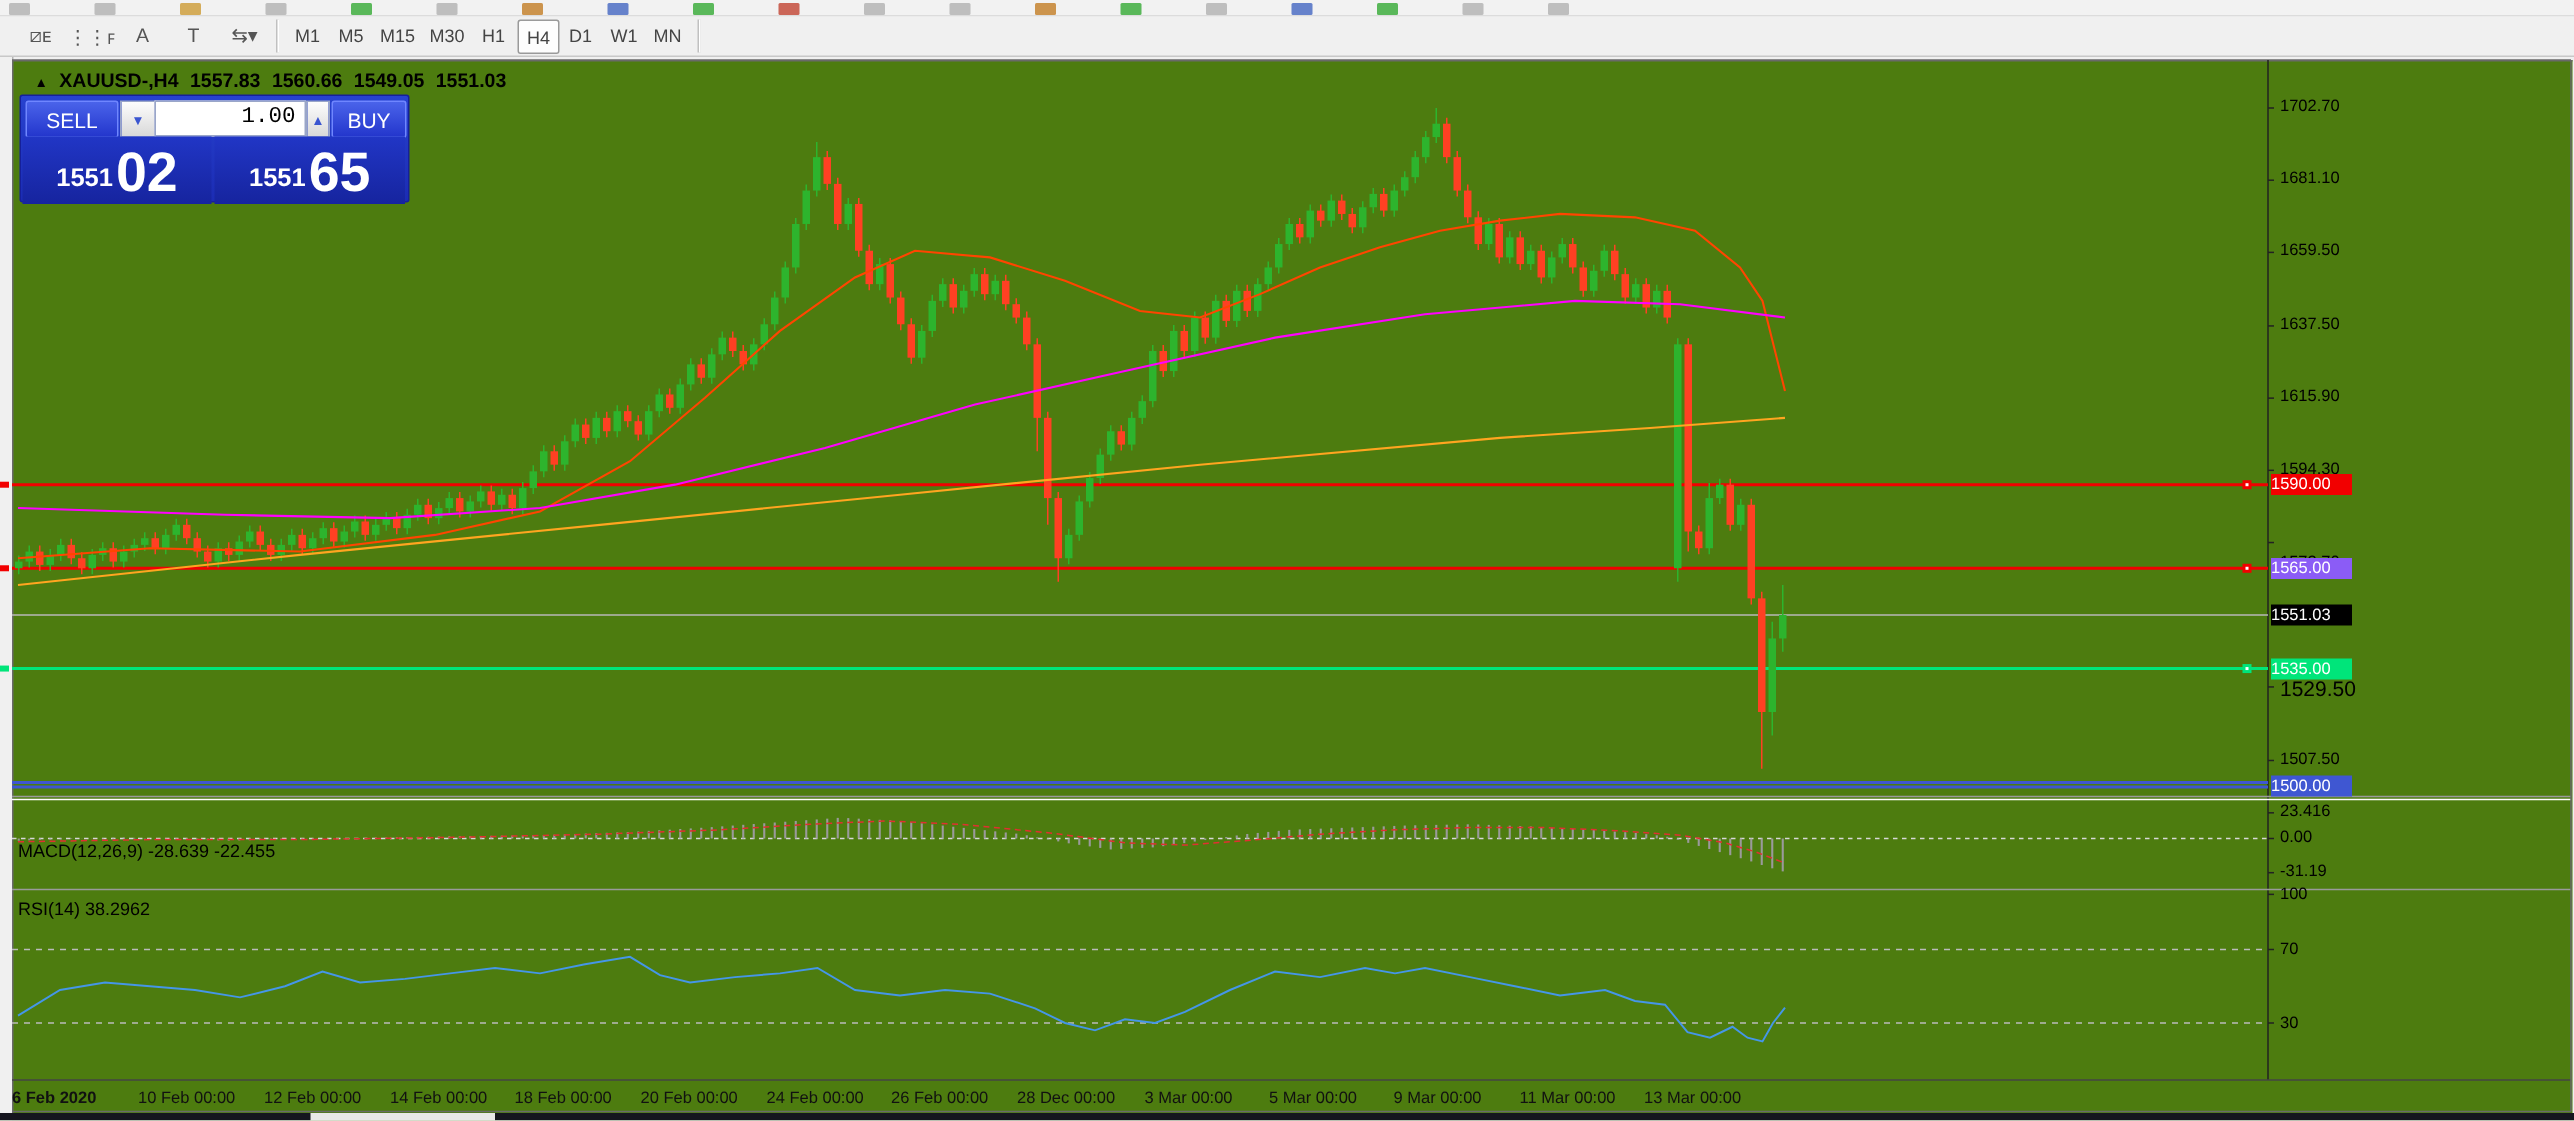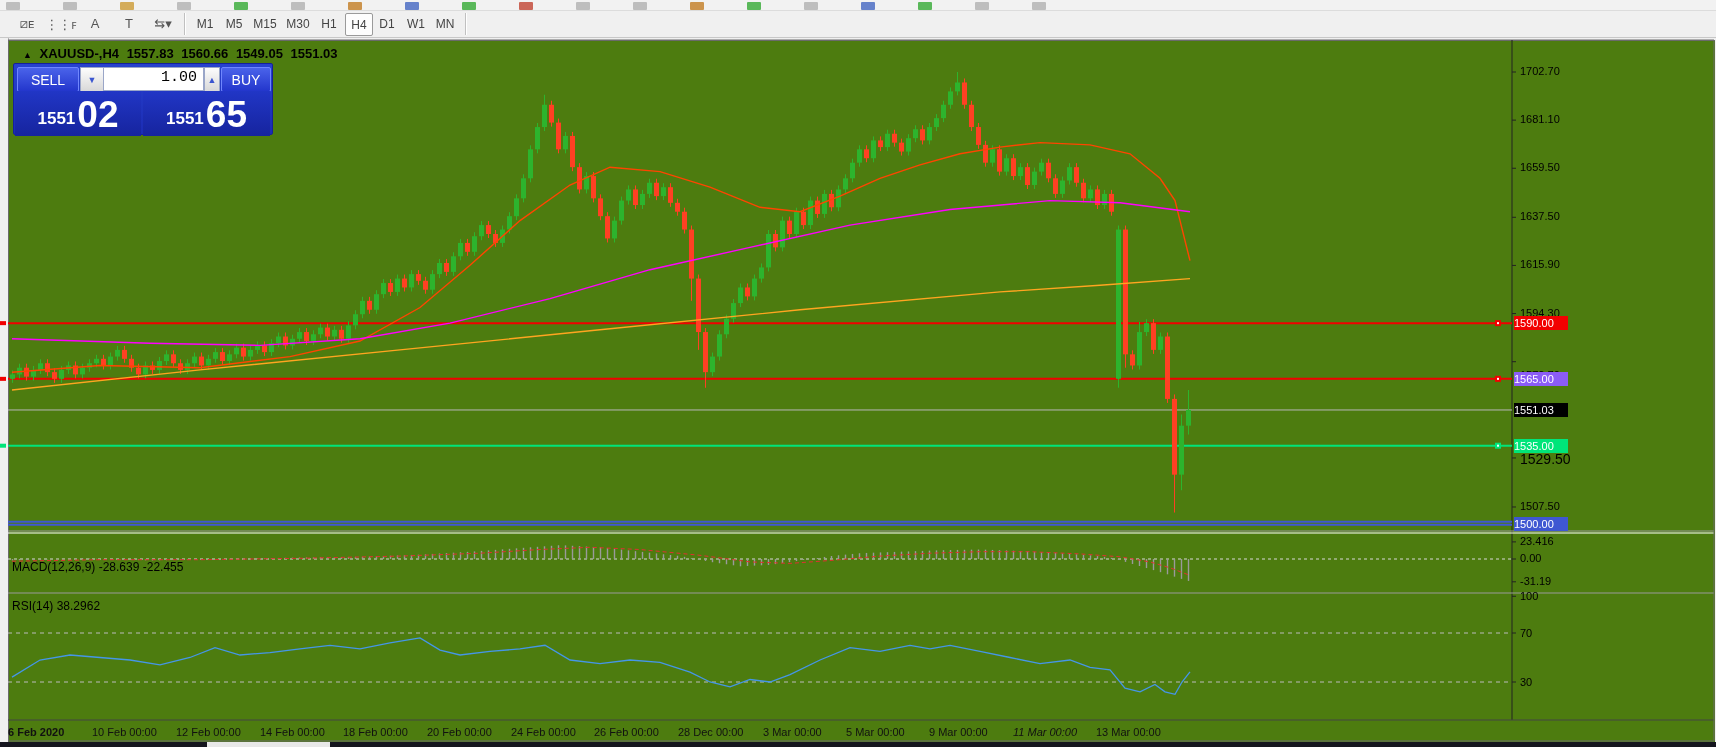--- a/index.html
+++ b/index.html
@@ -707,16 +707,16 @@
     <div class="datelbl" style="left: 176px; position: absolute;">12 Feb 00:00</div>
     <div class="datelbl" style="left: 260px; position: absolute;">14 Feb 00:00</div>
     <div class="datelbl" style="left: 343px; position: absolute;">18 Feb 00:00</div>
     <div class="datelbl" style="left: 427px; position: absolute;">20 Feb 00:00</div>
     <div class="datelbl" style="left: 511px; position: absolute;">24 Feb 00:00</div>
     <div class="datelbl" style="left: 594px; position: absolute;">26 Feb 00:00</div>
     <div class="datelbl" style="left: 678px; position: absolute;">28 Dec 00:00</div>
     <div class="datelbl" style="left: 763px; position: absolute;">3 Mar 00:00</div>
     <div class="datelbl" style="left: 846px; position: absolute;">5 Mar 00:00</div>
     <div class="datelbl" style="left: 929px; position: absolute;">9 Mar 00:00</div>
-    <div class="datelbl" style="left: 1013px; position: absolute; font-style: italic;">11 Mar 00:00</div>
+    <div class="datelbl" style="left: 1013px; position: absolute;">11 Mar 00:00</div>
     <div class="datelbl" style="left: 1096px; position: absolute;">13 Mar 00:00</div>
 
 </div>
 
 </body></html>

